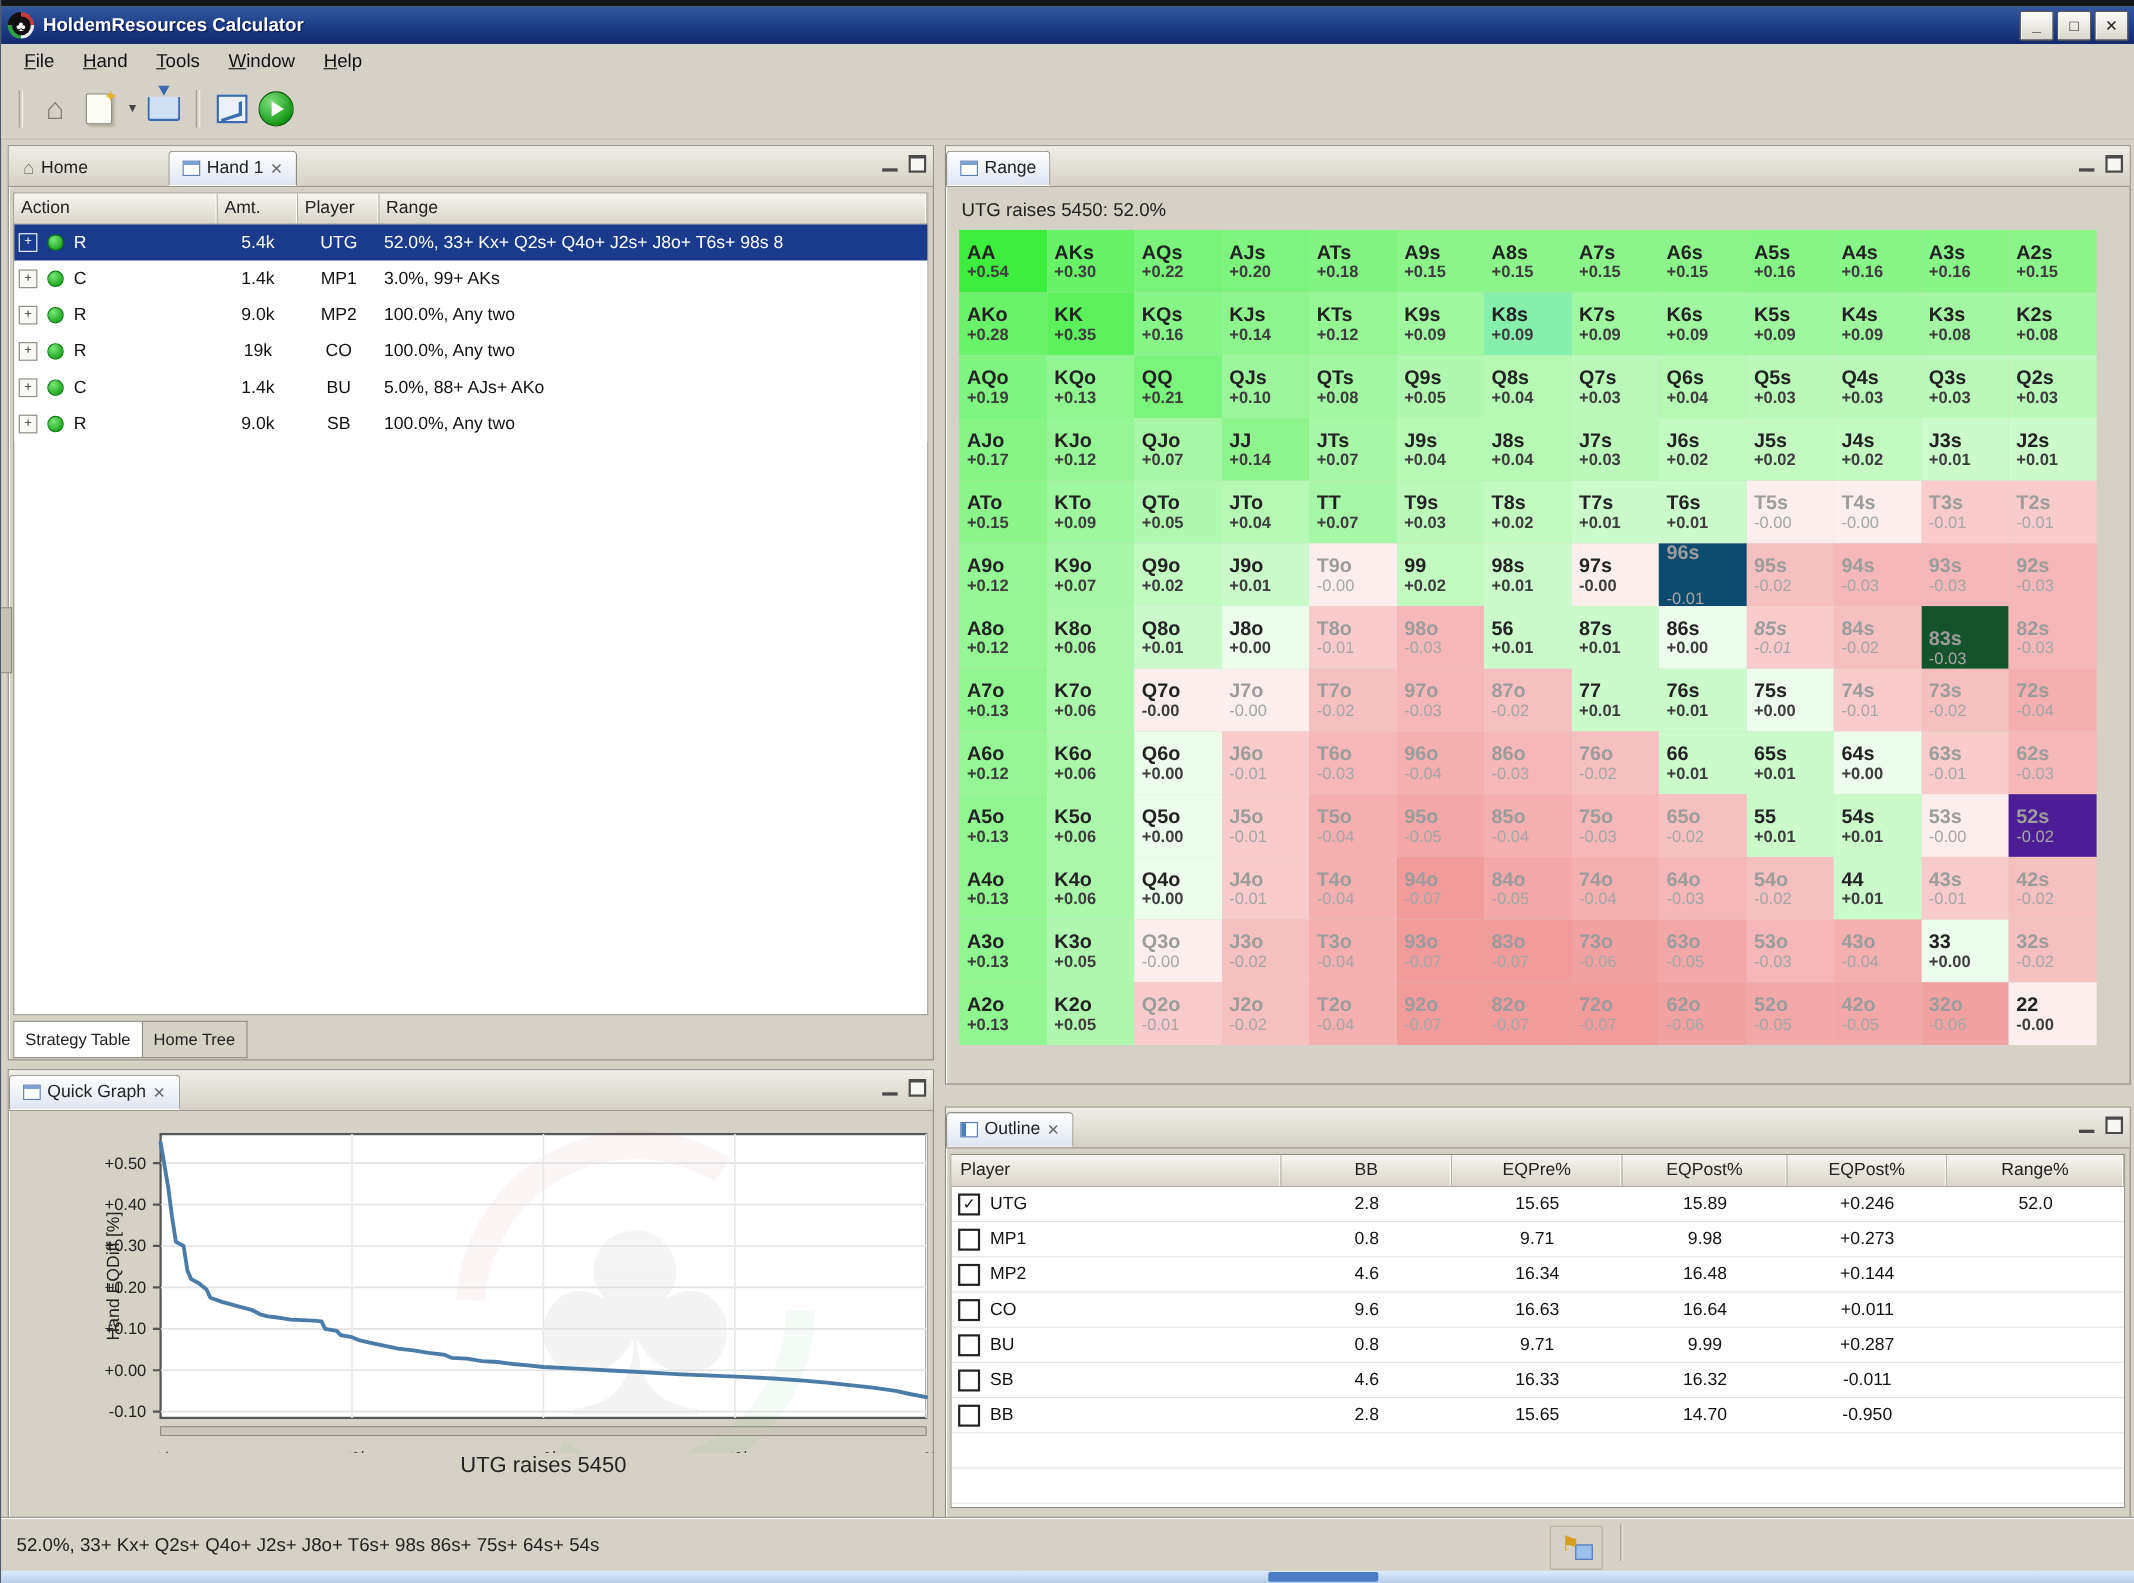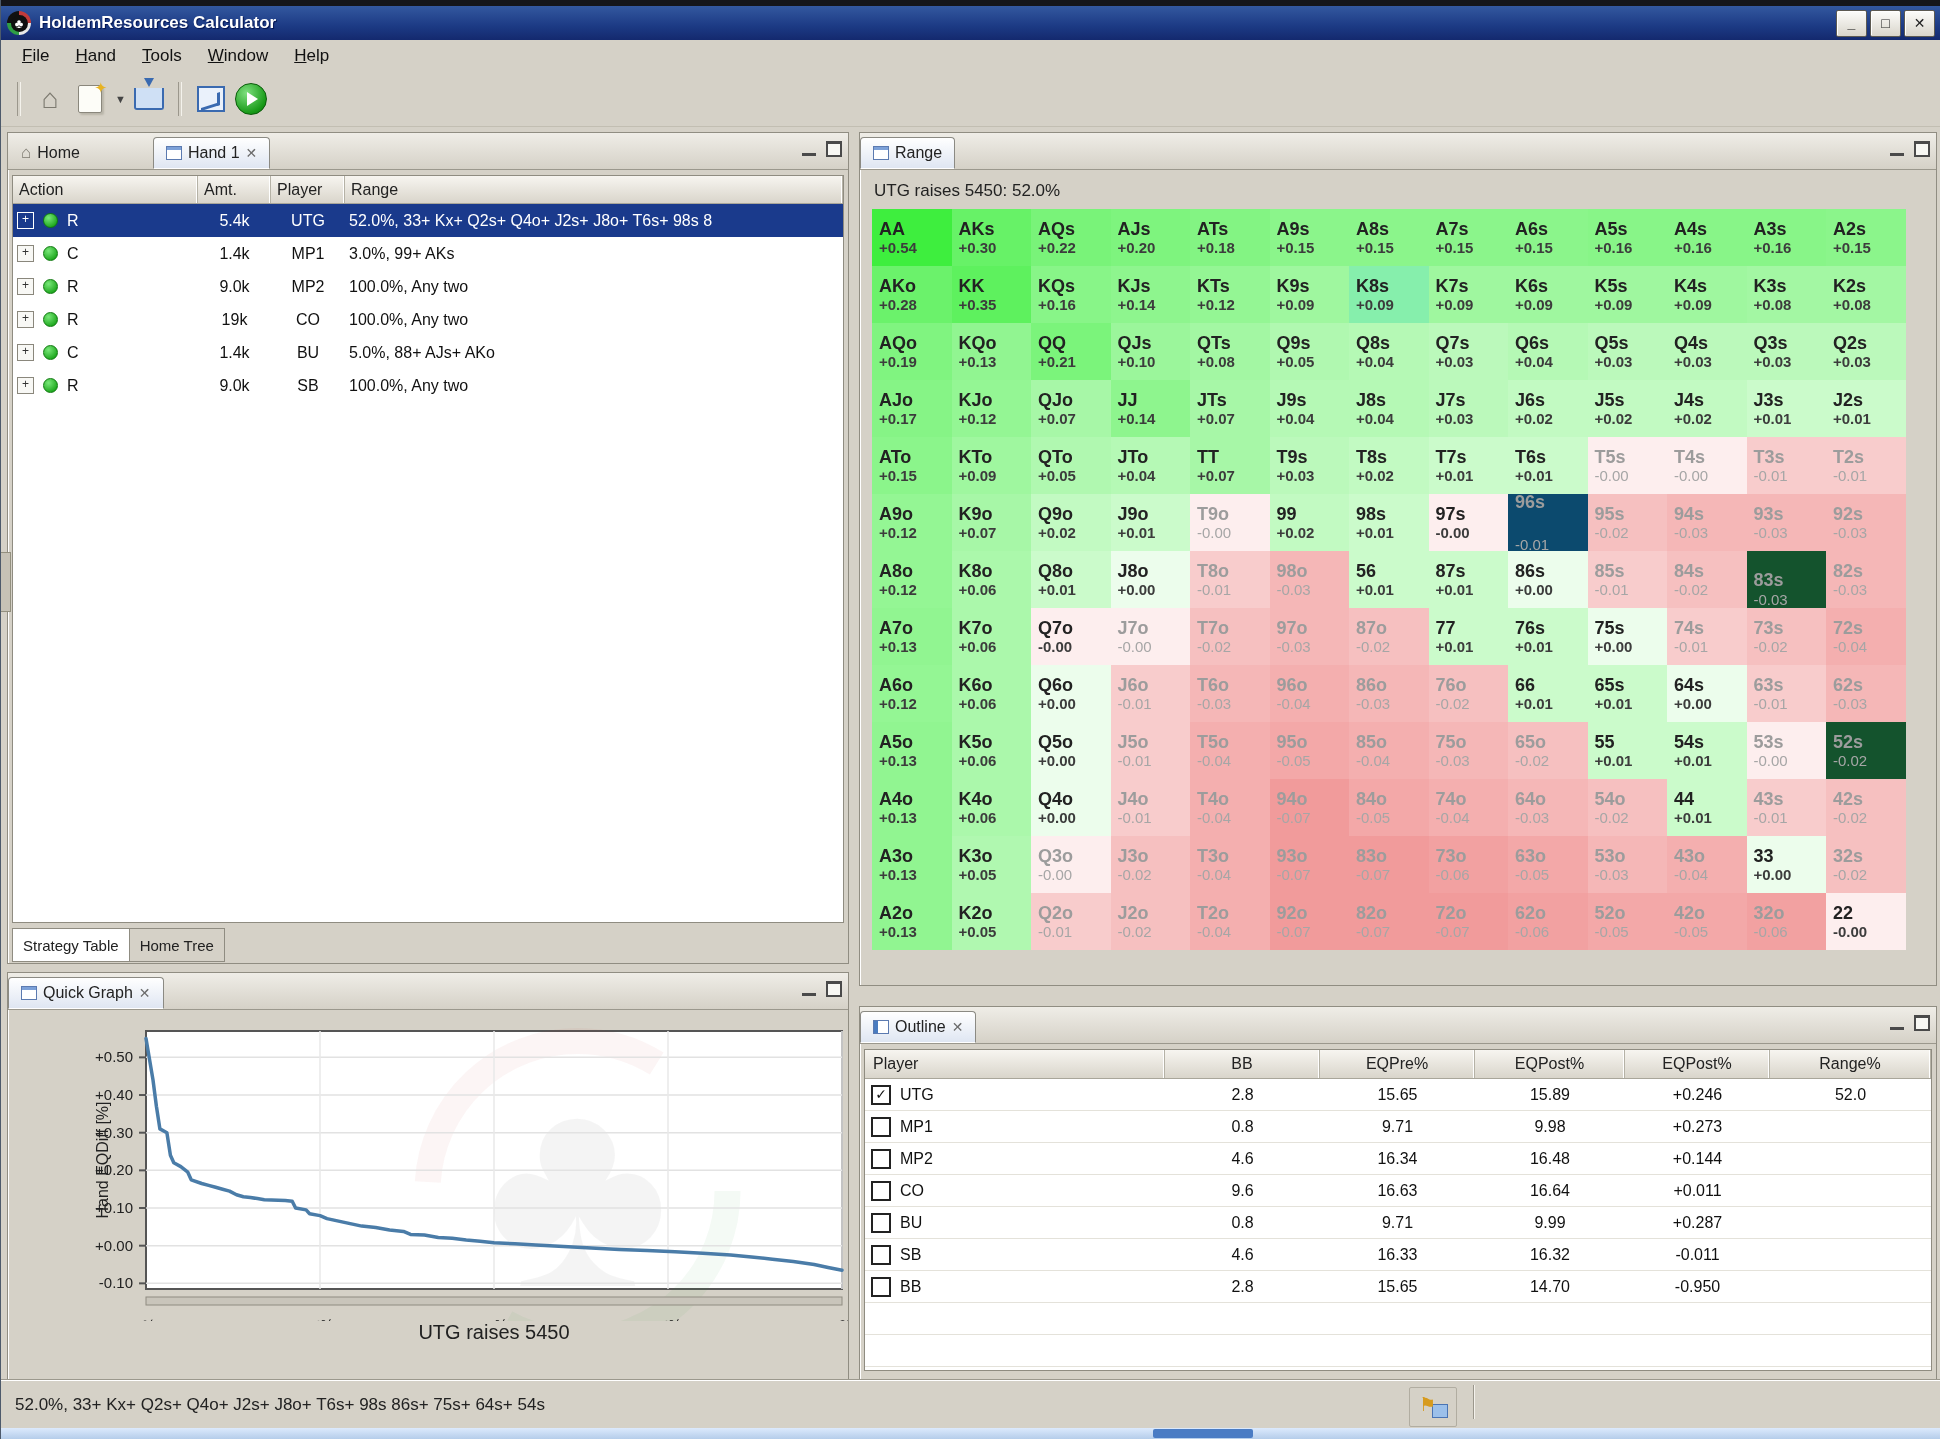--- a/index.html
+++ b/index.html
@@ -582,21 +582,21 @@
           <span class="val">+0.01</span>
         </div>
         <div class="cell" style="background: rgb(203, 251, 203);">
           <span class="hand">87s</span>
           <span class="val">+0.01</span>
         </div>
         <div class="cell" style="background: rgb(236, 253, 236);">
           <span class="hand">86s</span>
           <span class="val">+0.00</span>
         </div>
-        <div class="cell out" style="background: rgb(248, 204, 204);">
+        <div class="cell out" style="background: rgb(248, 204, 204); font-style: italic;">
           <span class="hand">85s</span>
           <span class="val">-0.01</span>
         </div>
         <div class="cell out" style="background: rgb(246, 192, 192);">
           <span class="hand">84s</span>
           <span class="val">-0.02</span>
         </div>
         <div class="cell out" style="background: #14532d; justify-content: flex-end;">
           <span class="hand">83s</span>
           <span class="val">-0.03</span>
@@ -750,21 +750,21 @@
           <span class="val">+0.01</span>
         </div>
         <div class="cell" style="background: rgb(203, 251, 203);">
           <span class="hand">54s</span>
           <span class="val">+0.01</span>
         </div>
         <div class="cell out" style="background: rgb(253, 238, 238);">
           <span class="hand">53s</span>
           <span class="val">-0.00</span>
         </div>
-        <div class="cell out" style="background: #14532d;">
+        <div class="cell out" style="background: #4c1d95;">
           <span class="hand">52s</span>
           <span class="val">-0.02</span>
         </div>
         <div class="cell" style="background: rgb(145, 245, 145);">
           <span class="hand">A4o</span>
           <span class="val">+0.13</span>
         </div>
         <div class="cell" style="background: rgb(171, 248, 171);">
           <span class="hand">K4o</span>
           <span class="val">+0.06</span>

